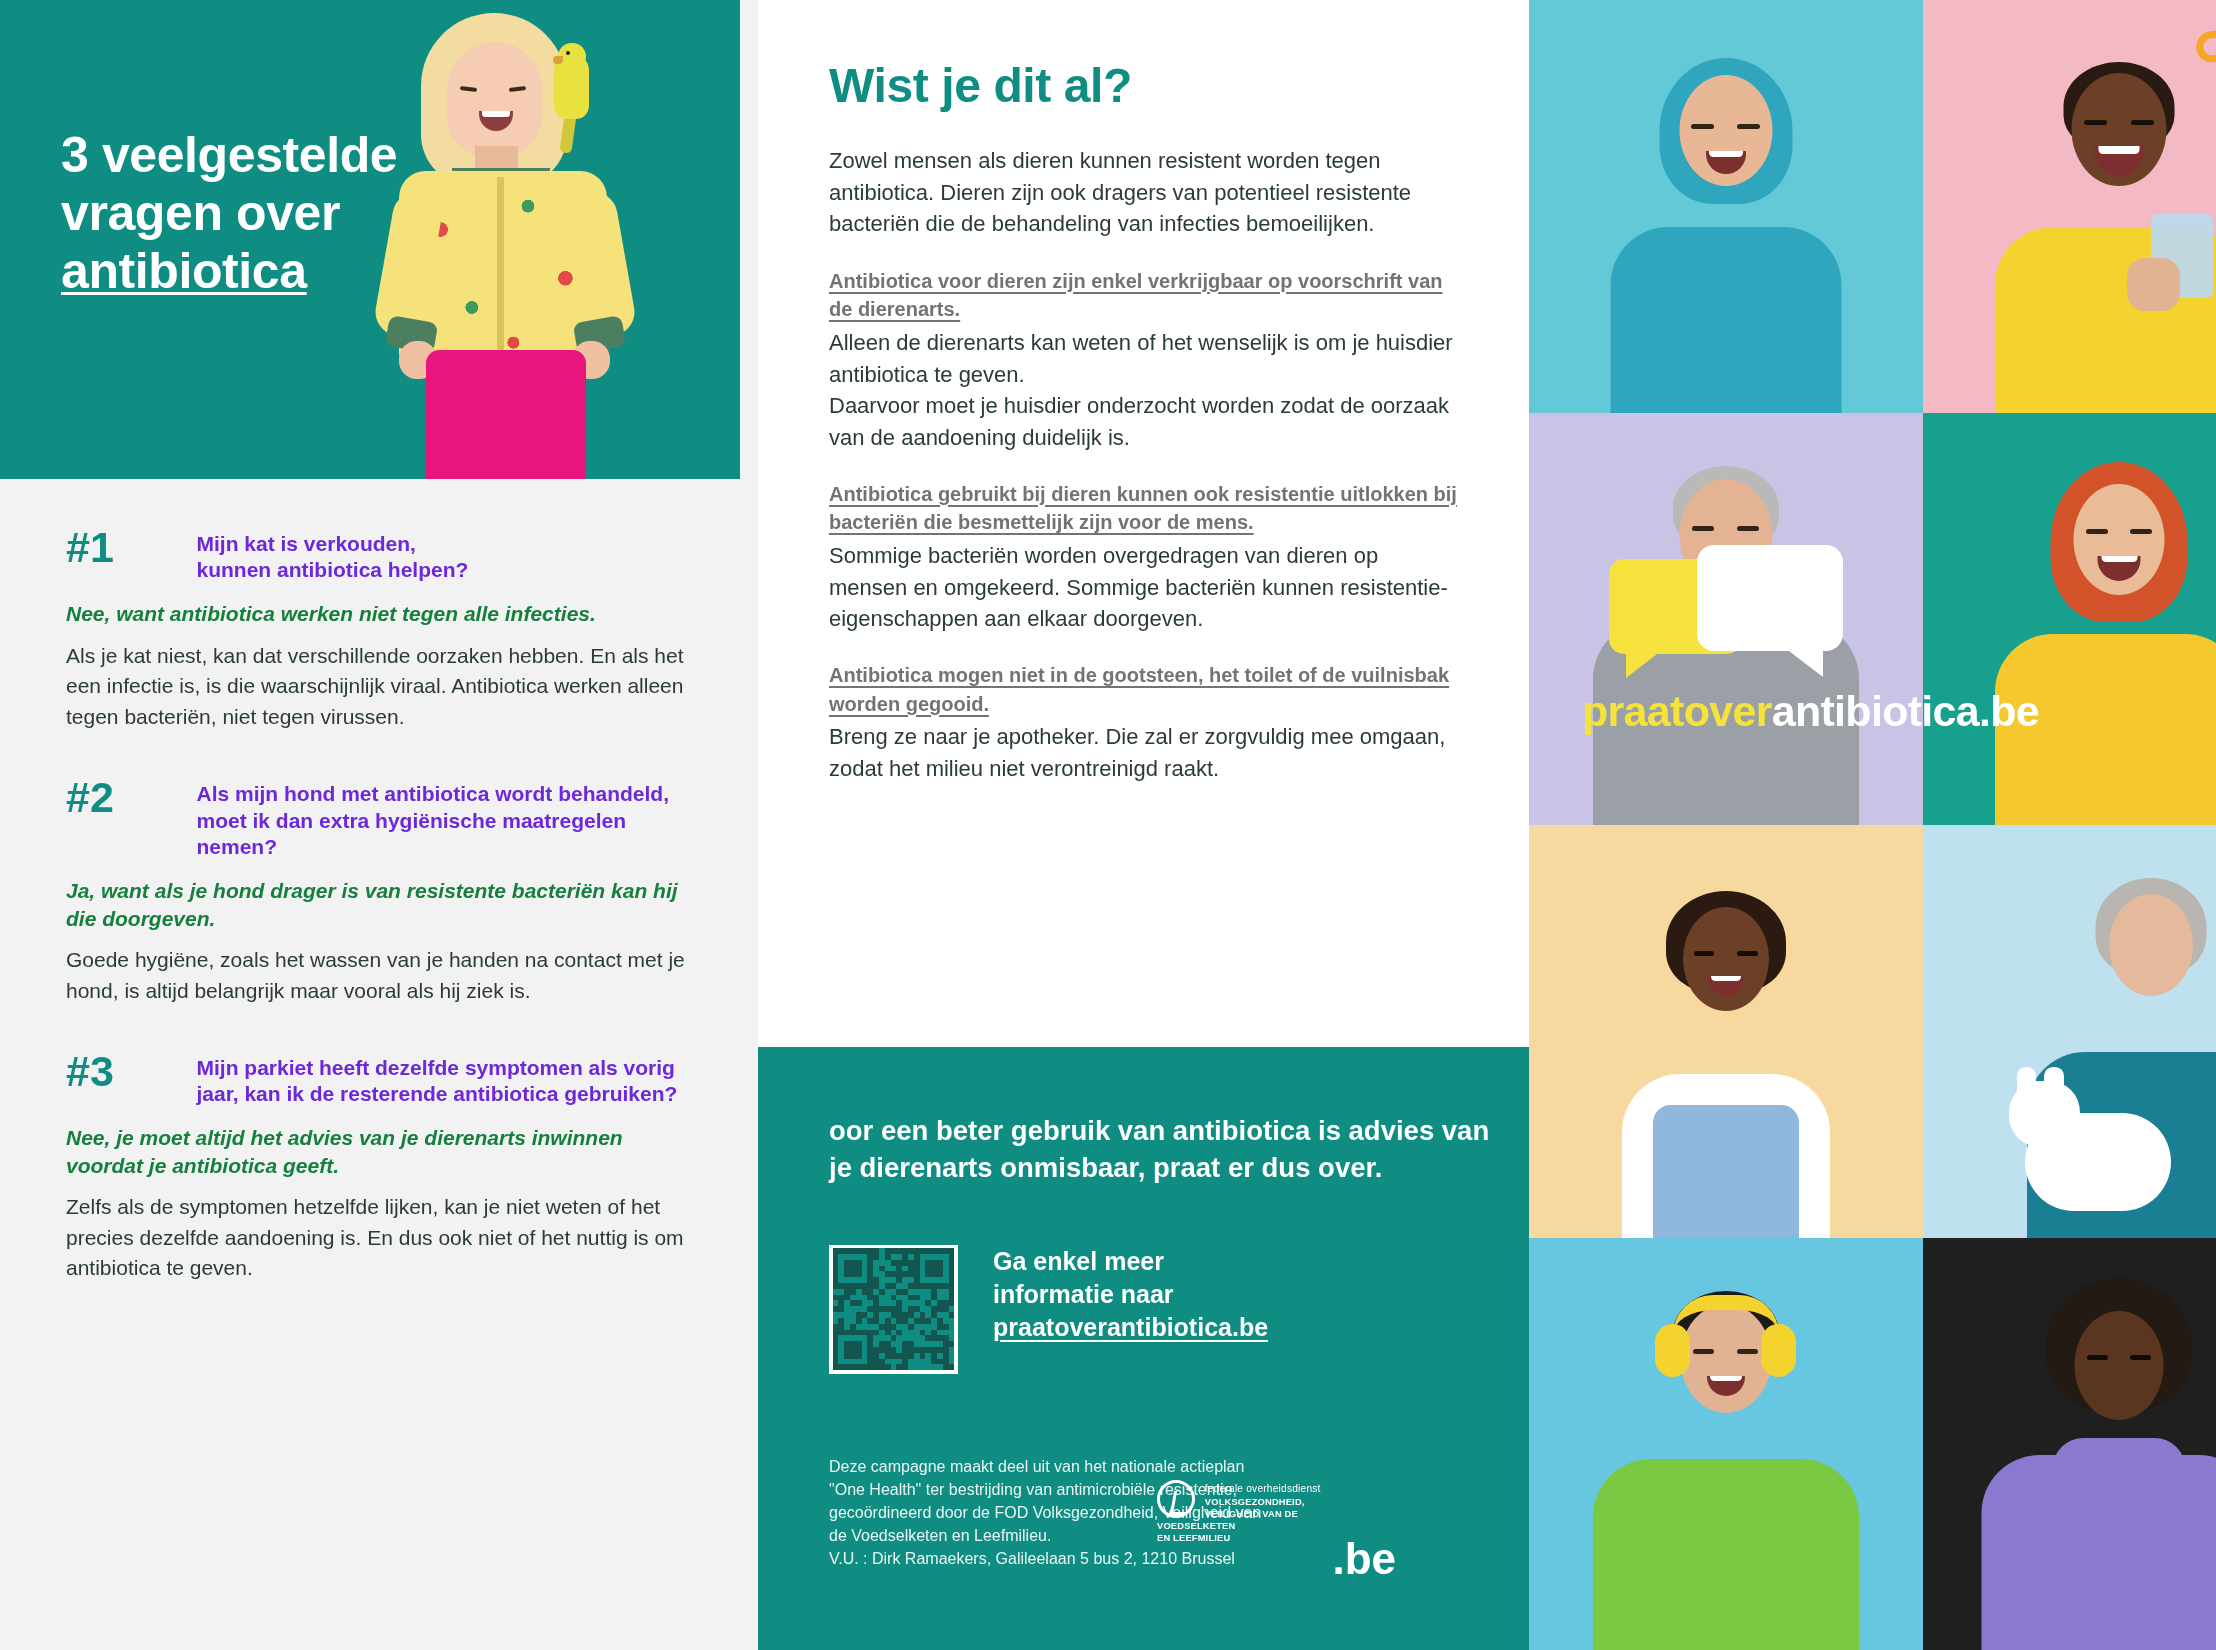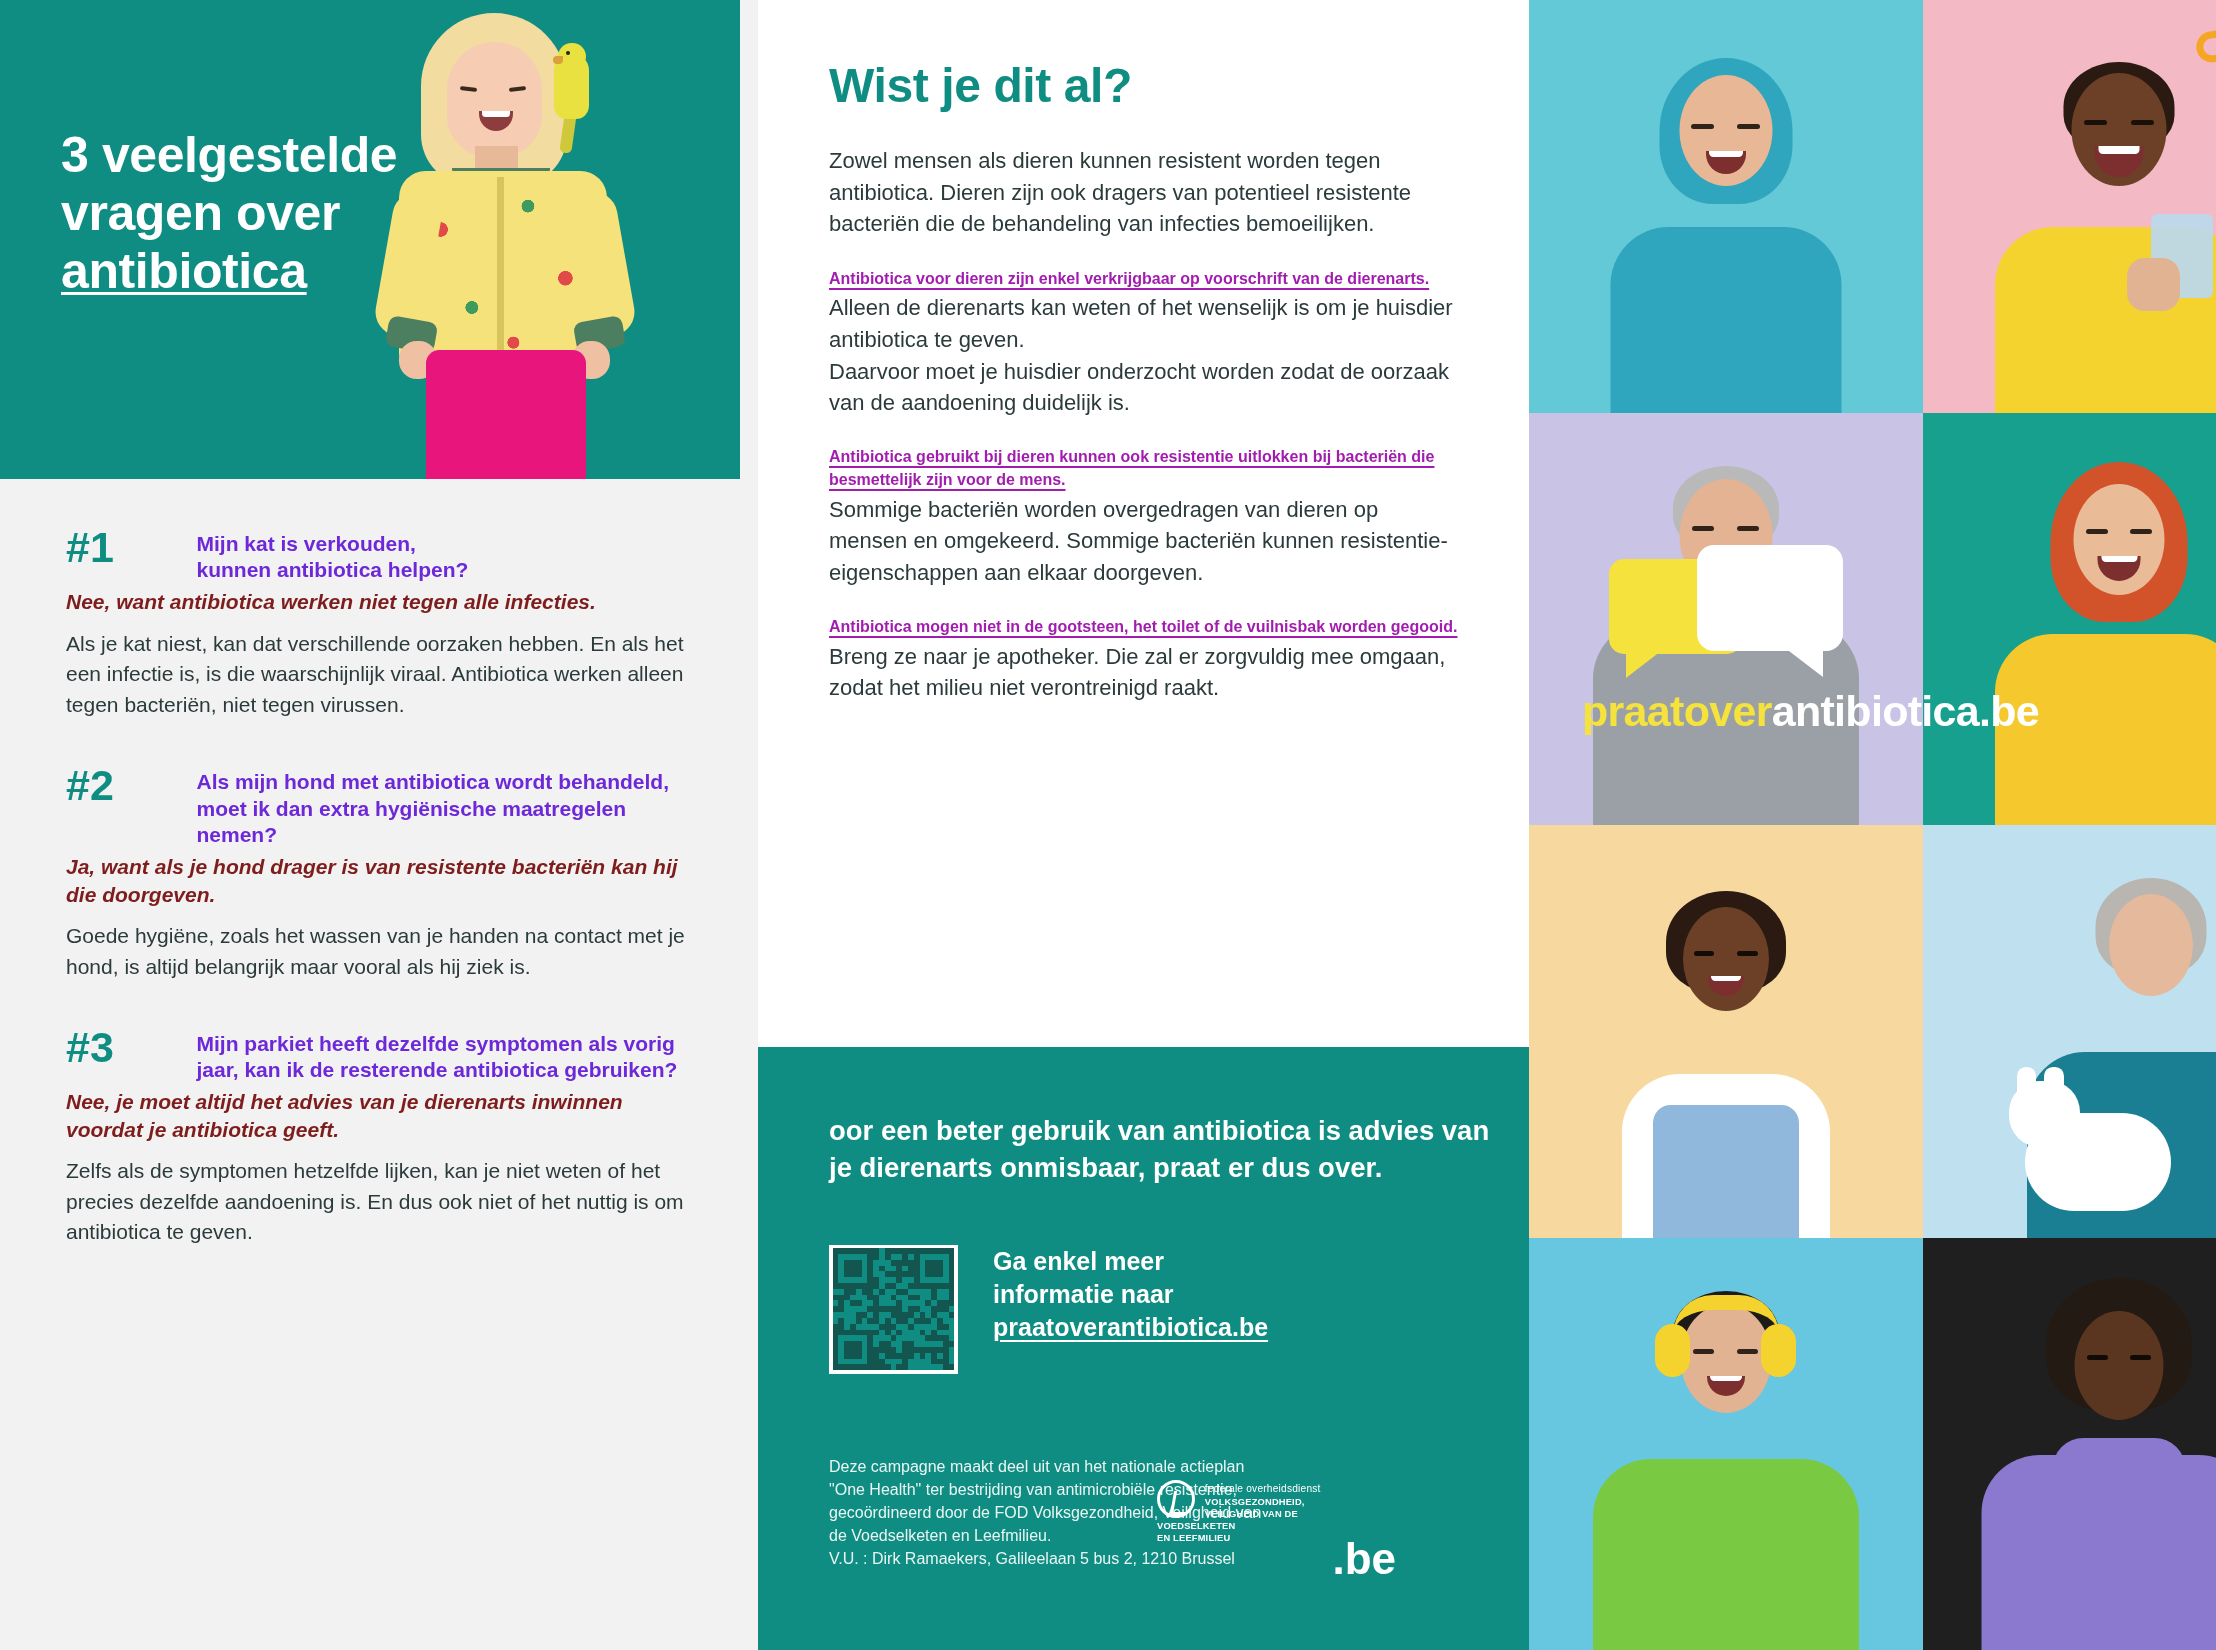--- a/index.html
+++ b/index.html
@@ -91,22 +91,22 @@
   .faq-head { display: flex; align-items: flex-start; gap: 19.5px; }
   .faq-num {
     font-size: 43px; font-weight: bold; color: #0f8d82; line-height: 0.96;
     flex: none; min-width: 111px;
   }
   .faq-q {
     font-size: 21px; font-weight: bold; color: #6d28d9; line-height: 1.28;
     padding-top: 3.5px;
   }
   .faq-a-strong {
-    font-size: 21px; font-weight: bold; font-style: italic; color: #7f1d1d;
-    line-height: 1.3; margin-top: 4px;
+    font-size: 21px; font-weight: bold; font-style: italic; color: #15803d;
+    line-height: 1.3; margin-top: 16px;
   }
   .faq-a {
     font-size: 21px; color: #2b3a3a; line-height: 1.45; margin-top: 13.3px;
   }
 
   
   .col-mid {
     width: 771px;
     height: 100%;
     background: #ffffff;
@@ -116,21 +116,21 @@
     flex-direction: column;
     justify-content: space-between;
   }
   .mid-top { padding: 58px 71px 0 71px; flex: 1; }
   .mid-title {
     font-size: 48px; font-weight: bold; color: #0f8d82;
     letter-spacing: -0.4px; margin-bottom: 32px;
   }
   .mid-p { font-size: 22px; line-height: 1.44; color: #2b3a3a; margin-bottom: 26.6px; }
   .mid-lead {
-    font-size: 16px; line-height: 1.44; color: #a21caf; font-weight: bold;
+    font-size: 20px; line-height: 1.44; color: #737373; font-weight: bold;
     text-decoration: underline; text-underline-offset: 3.5px; text-decoration-thickness: 1.8px;
   }
   .mid-block { margin-bottom: 26px; }
   .mid-block .mid-body { font-size: 22px; line-height: 1.44; color: #2b3a3a; margin-top: 2.7px; }
 
   .mid-bottom {
     background: #0f8d82;
     color: #ffffff;
     padding: 66px 38px 49px 71px;
     height: 603px;

